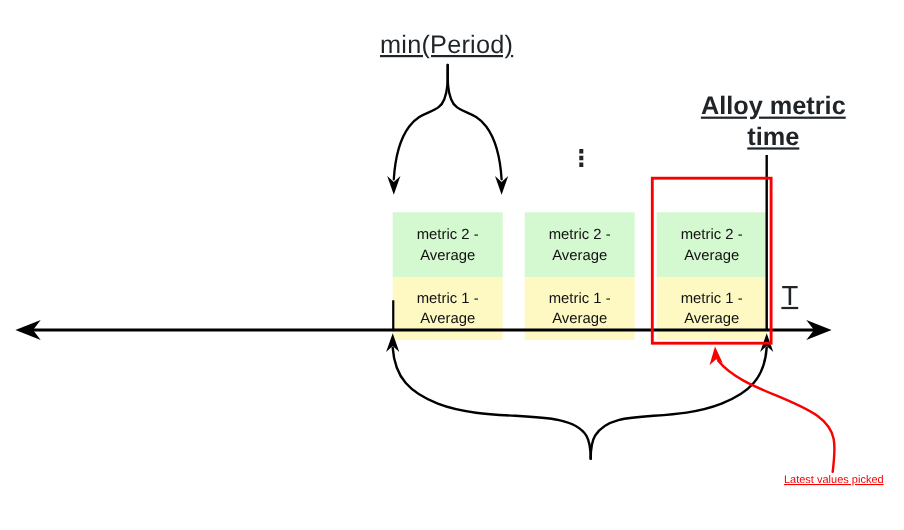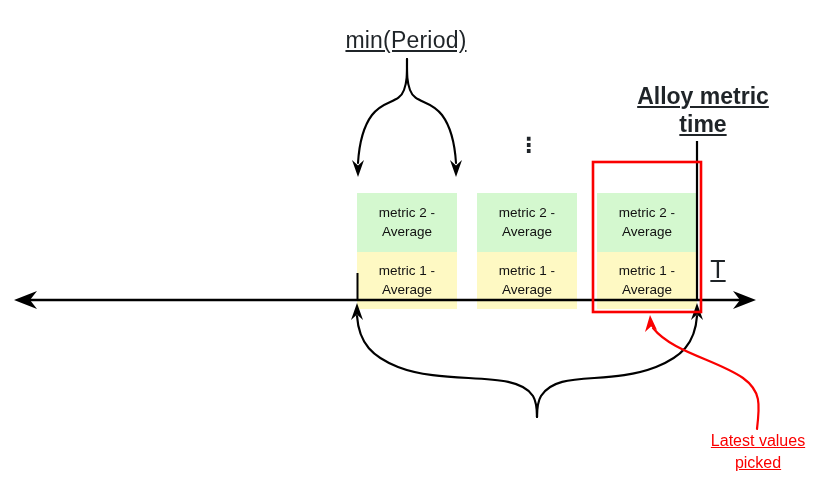--- a/index.html
+++ b/index.html
@@ -28,21 +28,21 @@
     white-space: nowrap;
     text-decoration: underline;
   }
   .label-big { font-size: 23px; font-weight: 500; letter-spacing: 0.2px; }
   .label-alloy {
     font-size: 23px; font-weight: 600; line-height: 1.22;
     white-space: normal;
   }
   .label-t { font-size: 25px; font-weight: 500; }
   .label-latest {
-    font-size: 16px; font-weight: 500; line-height: 1.35;
+    font-size: 10px; font-weight: 500; line-height: 1.35;
     color: #fa0000; white-space: normal;
   }
   .ellipsis {
     position: absolute;
     font-size: 21px; font-weight: 700; color: #1f2428;
     line-height: 1;
   }
   .sample-box {
     position: absolute;
     top: 181px;

